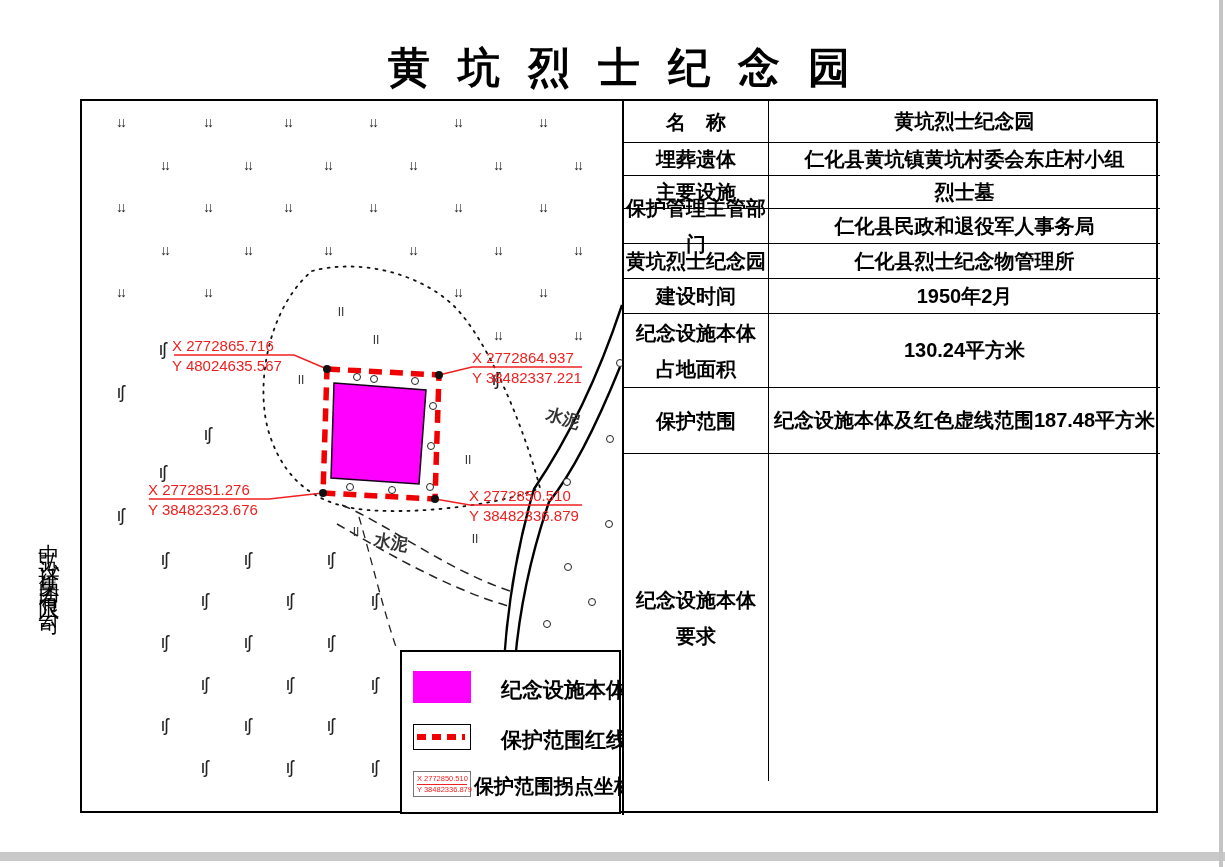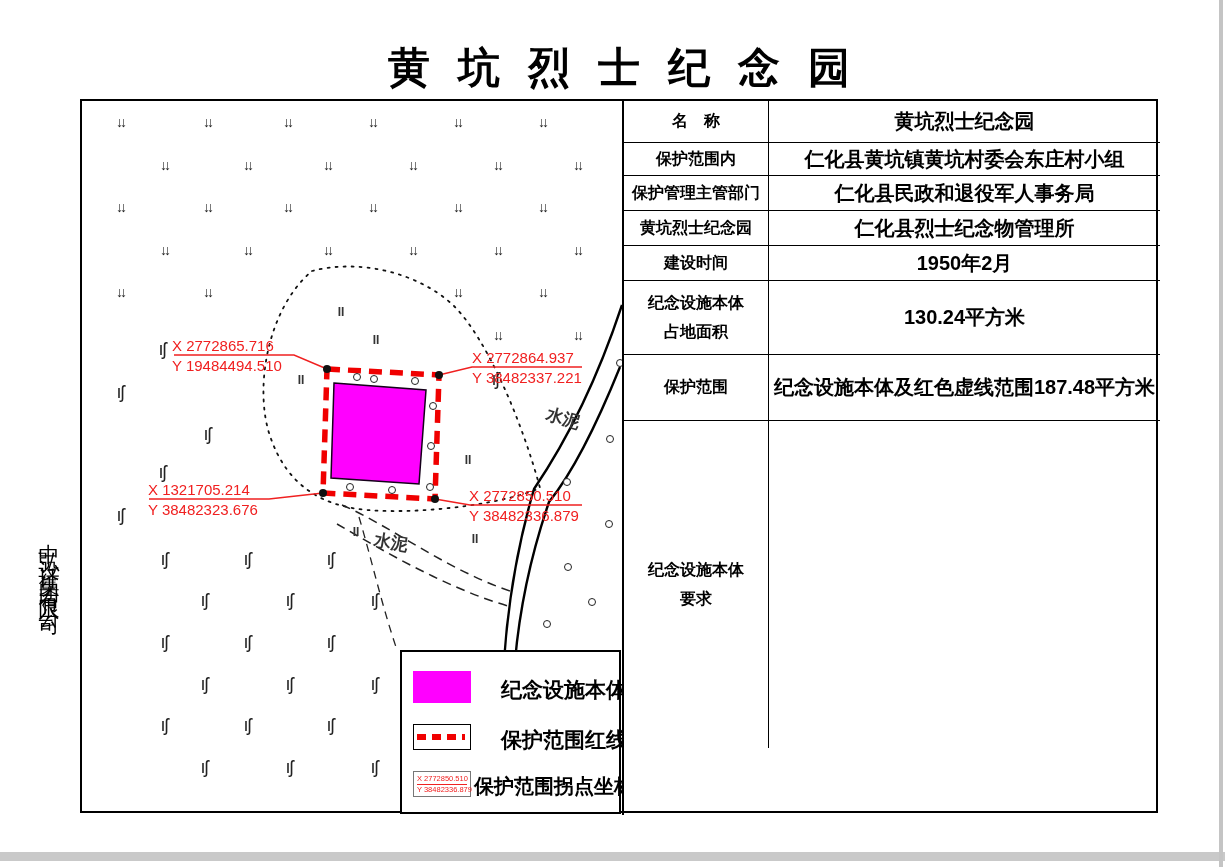--- a/index.html
+++ b/index.html
@@ -26,21 +26,21 @@
   
   #frame{position:absolute;left:80px;top:99px;width:1078px;height:714px;border:2px solid #000;background:#fff;}
 
   
   #map{position:absolute;left:0;top:0;width:540px;height:714px;overflow:hidden;}
   #map svg{position:absolute;left:0;top:0;z-index:1;}
   #marks{position:absolute;left:0;top:0;width:540px;height:714px;z-index:2;}
   .mark{position:absolute;transform:translate(-50%,-50%);color:#222;}
   .mark.grass{font-size:14px;letter-spacing:-3px;font-weight:bold;}
   .mark.tuft{font-size:18px;letter-spacing:-1px;}
-  .mark.pair{font-size:12px;font-weight:bold;color:#333;padding-left:12px;}
+  .mark.pair{font-size:12px;font-weight:normal;color:#333;padding-left:12px;}
   .mark.circle{width:8px;height:8px;border:1.2px solid #222;border-radius:50%;background:#fff;}
   .mark.dot{width:8px;height:8px;border-radius:50%;background:#111;}
 
   .coord{position:absolute;z-index:4;color:var(--redtext);font-size:15px;line-height:18px;white-space:nowrap;}
   .coord .yline{display:block;margin-top:2px;}
 
   .mlabel{position:absolute;z-index:3;font-size:17px;color:#333;white-space:nowrap;font-weight:bold;}
   #road-label{left:464px;top:306px;transform:rotate(17deg);}
   #path-label{left:292px;top:430px;transform:rotate(10deg);}
 
@@ -57,21 +57,21 @@
   #lg3-box{position:absolute;left:11px;top:119px;width:58px;height:26px;border:1px solid #777;background:#fff;
     padding:2px 0 0 3px;color:var(--redtext);font-size:7.5px;line-height:10px;white-space:nowrap;}
   #lg3-box .xline{display:block;border-bottom:1px solid var(--redtext);width:50px;}
   #lg3-label{left:72px;top:121px;font-size:20px;}
 
   
   #table{position:absolute;left:540px;top:0;width:538px;height:714px;border-left:2px solid #000;}
   .trow{display:flex;border-bottom:1.6px solid #000;}
   .trow:last-child{border-bottom:none;}
   .tlabel{width:145px;border-right:1.6px solid #000;display:flex;align-items:center;justify-content:center;
-    text-align:center;font-weight:bold;font-size:16px;white-space:pre-line;line-height:1.8;}
+    text-align:center;font-weight:bold;font-size:20px;white-space:pre-line;line-height:1.8;}
   .tvalue{flex:1;display:flex;align-items:center;justify-content:center;text-align:center;
     font-weight:bold;font-size:20px;padding:0 4px;}
   .tvalue.para{display:block;text-align:justify;font-size:19px;line-height:28px;
     padding:11px 10px 0 13px;text-indent:2.4em;}
 </style>
 </head>
 <body>
 
 <div id="page">
 
@@ -181,28 +181,28 @@
           <span class="mark circle" style="left: 510px; top: 501px;"></span>
           <span class="mark circle" style="left: 465px; top: 523px;"></span>
           <span class="mark dot" style="left: 245px; top: 268px;"></span>
           <span class="mark dot" style="left: 357px; top: 274px;"></span>
           <span class="mark dot" style="left: 241px; top: 392px;"></span>
           <span class="mark dot" style="left: 353px; top: 398px;"></span>
         </div>
 
       <div class="coord" style="left:90px;top:236px;">
         <span class="xline">X  2772865.716</span>
-        <span class="yline">Y  19484494.510</span>
+        <span class="yline">Y  48024635.567</span>
       </div>
       <div class="coord" style="left:390px;top:248px;">
         <span class="xline">X  2772864.937</span>
         <span class="yline">Y  38482337.221</span>
       </div>
       <div class="coord" style="left:66px;top:380px;">
-        <span class="xline">X  1321705.214</span>
+        <span class="xline">X  2772851.276</span>
         <span class="yline">Y  38482323.676</span>
       </div>
       <div class="coord" style="left:387px;top:386px;">
         <span class="xline">X  2772850.510</span>
         <span class="yline">Y  38482336.879</span>
       </div>
 
       <span class="mlabel" id="road-label">水泥</span>
       <span class="mlabel" id="path-label">水泥</span>
 
@@ -220,22 +220,26 @@
         <div class="lg-label" id="lg3-label">保护范围拐点坐标</div>
       </div>
     </div>
 
     <div id="table">
       <div class="trow" style="height:42px">
         <div class="tlabel">名　称</div>
         <div class="tvalue">黄坑烈士纪念园</div>
       </div>
       <div class="trow" style="height:33px">
-        <div class="tlabel">保护范围内</div>
+        <div class="tlabel">埋葬遗体</div>
         <div class="tvalue">仁化县黄坑镇黄坑村委会东庄村小组</div>
+      </div>
+      <div class="trow" style="height:33px">
+        <div class="tlabel">主要设施</div>
+        <div class="tvalue">烈士墓</div>
       </div>
       <div class="trow" style="height:35px">
         <div class="tlabel">保护管理主管部门</div>
         <div class="tvalue">仁化县民政和退役军人事务局</div>
       </div>
       <div class="trow" style="height:35px">
         <div class="tlabel">黄坑烈士纪念园</div>
         <div class="tvalue">仁化县烈士纪念物管理所</div>
       </div>
       <div class="trow" style="height:35px">

